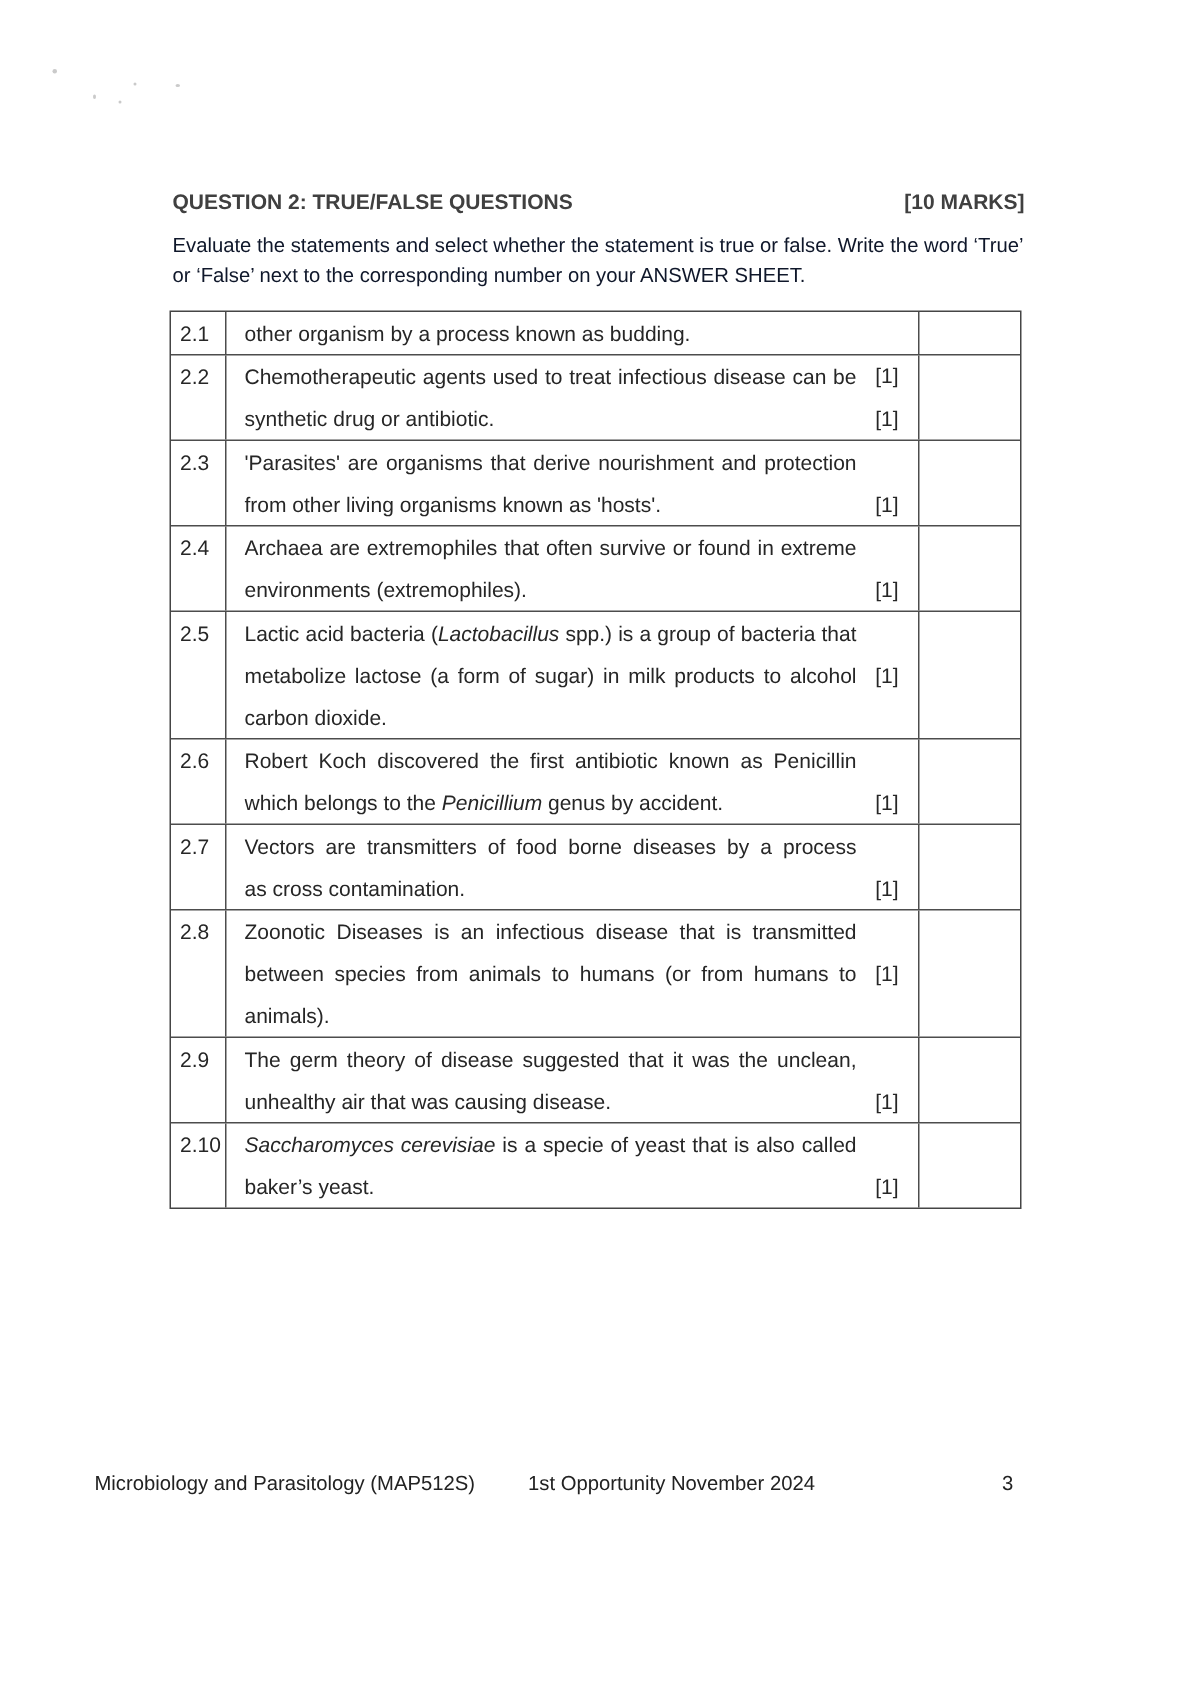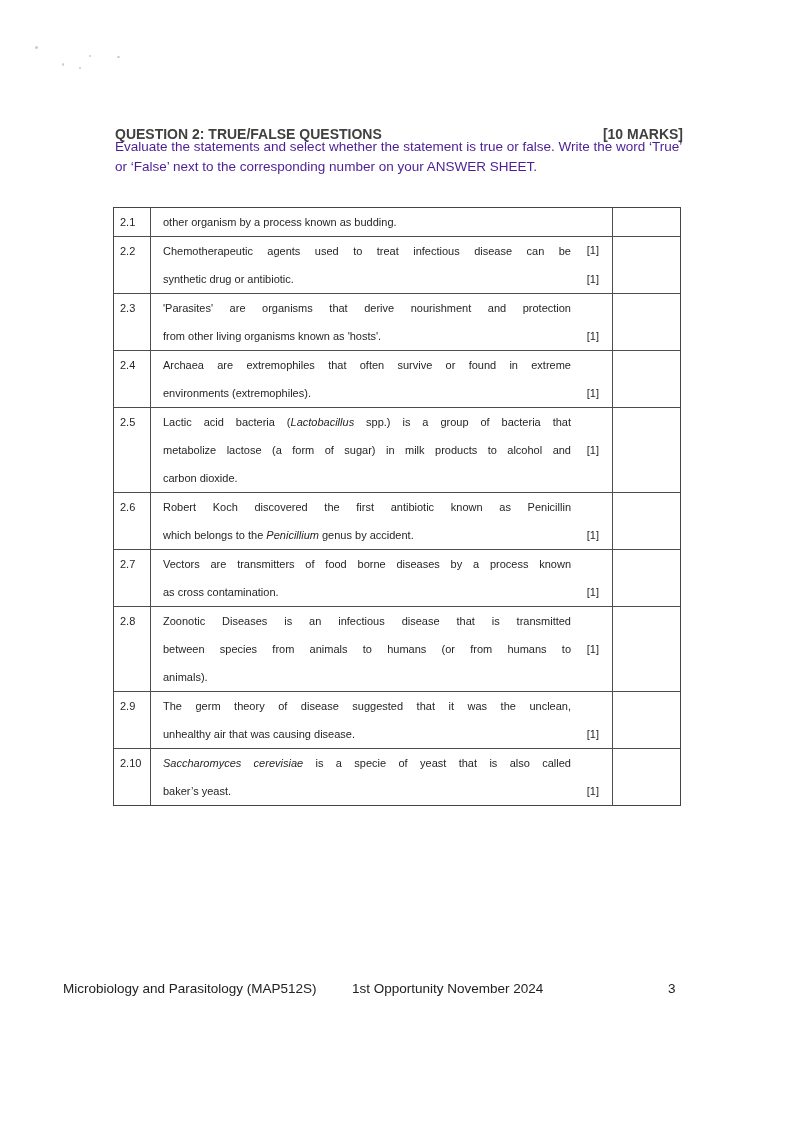--- a/index.html
+++ b/index.html
@@ -27,35 +27,35 @@
     width: 568px;
     display: flex;
     justify-content: space-between;
     font-weight: bold;
     font-size: 14px;
     color: #404040;
   }
   .instructions {
     position: absolute;
     left: 115px;
-    top: 137px;
+    top: 154px;
     width: 620px;
     font-size: 13.5px;
     line-height: 19.5px;
-    color: #4c1d95;
+    color: #0f172a;
     white-space: nowrap;
   }
   .tf-table {
     position: absolute;
     left: 113px;
     top: 207px;
     width: 568px;
     border: 1.6px solid #454545;
     box-sizing: border-box;
-    font-size: 11px;
+    font-size: 14px;
   }
   .trow { display: flex; border-top: 1px solid #4d4d4d; }
   .trow:first-child { border-top: none; }
   .cell { box-sizing: border-box; }
   .cell.num {
     width: 37px;
     flex: 0 0 37px;
     padding-left: 6px;
     line-height: 28px;
     border-right: 1px solid #4d4d4d;

